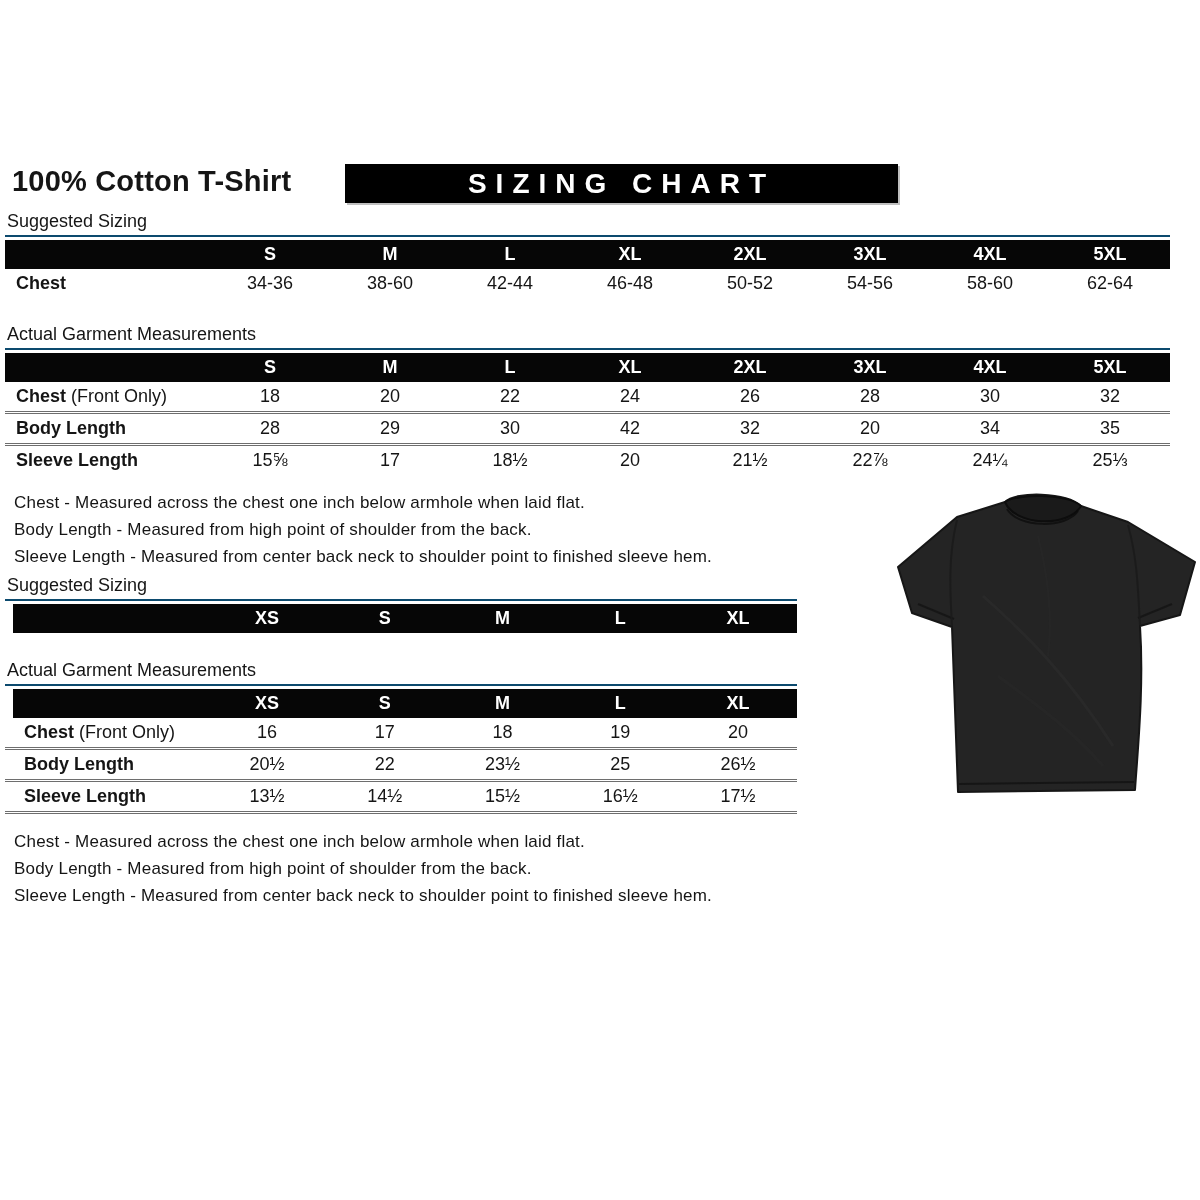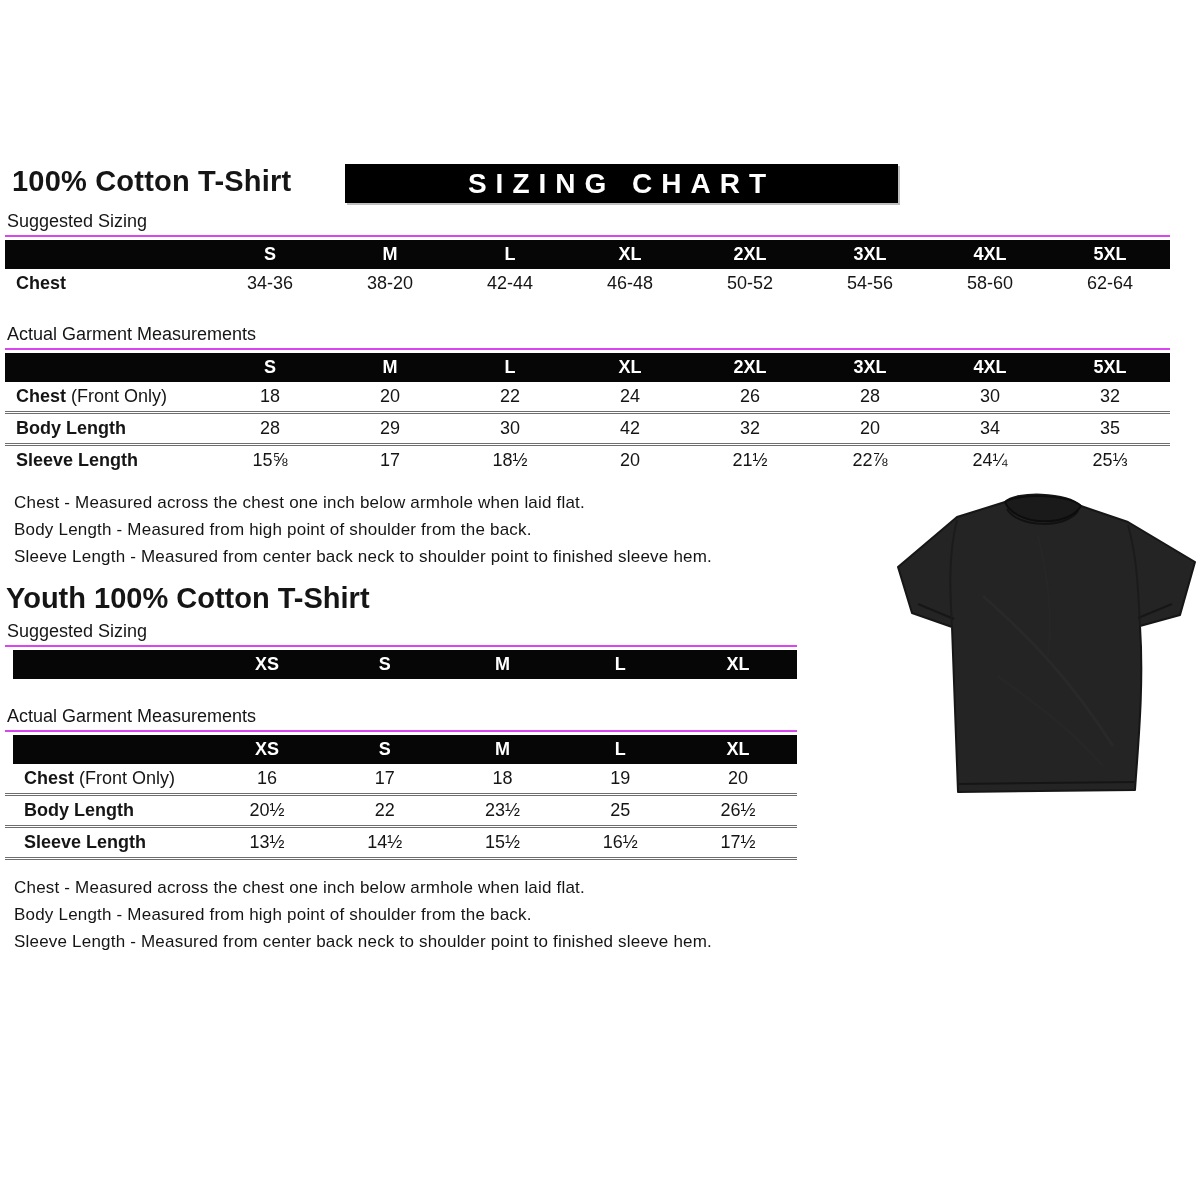--- a/index.html
+++ b/index.html
@@ -16,21 +16,21 @@
   .main-title { position:absolute; left:7px; top:1px; font-size:29px; font-weight:bold; letter-spacing:.2px; }
   .banner {
     position:absolute; left:340px; top:0; width:553px; height:39px;
     background:#000000; color:#fff; display:flex; align-items:center; justify-content:center;
     font-size:28px; font-weight:bold; letter-spacing:9px;
     box-shadow:2px 2px 0 rgba(0,0,0,.25);
   }
 
   .sec-head {
     font-size:18px; padding:0 0 3px 2px; margin-top:5px;
-    border-bottom:2px solid #d946ef;
+    border-bottom:2px solid #0c4a6e;
   }
   .w-adult { width:1165px; }
   .w-youth { width:792px; }
 
   .tbl { margin-top:3px; }
   .trow { display:grid; }
   .cols-adult { grid-template-columns:205px repeat(8,1fr); width:1165px; }
   .cols-youth { grid-template-columns:195px repeat(5,1fr); width:792px;padding-left:8px; }
   .cell {
     display:flex; align-items:center; justify-content:center;
@@ -68,21 +68,21 @@
         <div class="cell">L</div>
         <div class="cell">XL</div>
         <div class="cell">2XL</div>
         <div class="cell">3XL</div>
         <div class="cell">4XL</div>
         <div class="cell">5XL</div>
       </div>
       <div class="trow cols-adult">
         <div class="cell lblcell"><span>Chest</span><span class="sfx"></span></div>
         <div class="cell">34-36</div>
-        <div class="cell">38-20</div>
+        <div class="cell">38-60</div>
         <div class="cell">42-44</div>
         <div class="cell">46-48</div>
         <div class="cell">50-52</div>
         <div class="cell">54-56</div>
         <div class="cell">58-60</div>
         <div class="cell">62-64</div>
       </div>
     </div>
 
     <div class="sec-head w-adult" style="margin-top:26px">Actual Garment Measurements</div>
@@ -132,21 +132,20 @@
         <div class="cell">25⅓</div>
       </div>
     </div>
 
     <div class="notes">
       <div class="note">Chest - Measured across the chest one inch below armhole when laid flat.</div>
       <div class="note">Body Length - Measured from high point of shoulder from the back.</div>
       <div class="note">Sleeve Length - Measured from center back neck to shoulder point to finished sleeve hem.</div>
     </div>
 
-    <div class="youth-title">Youth 100% Cotton T-Shirt</div>
 
     <div class="sec-head w-youth">Suggested Sizing</div>
     <div class="tbl">
       <div class="trow cols-youth hd">
         <div class="cell"></div>
         <div class="cell">XS</div>
         <div class="cell">S</div>
         <div class="cell">M</div>
         <div class="cell">L</div>
         <div class="cell">XL</div>

